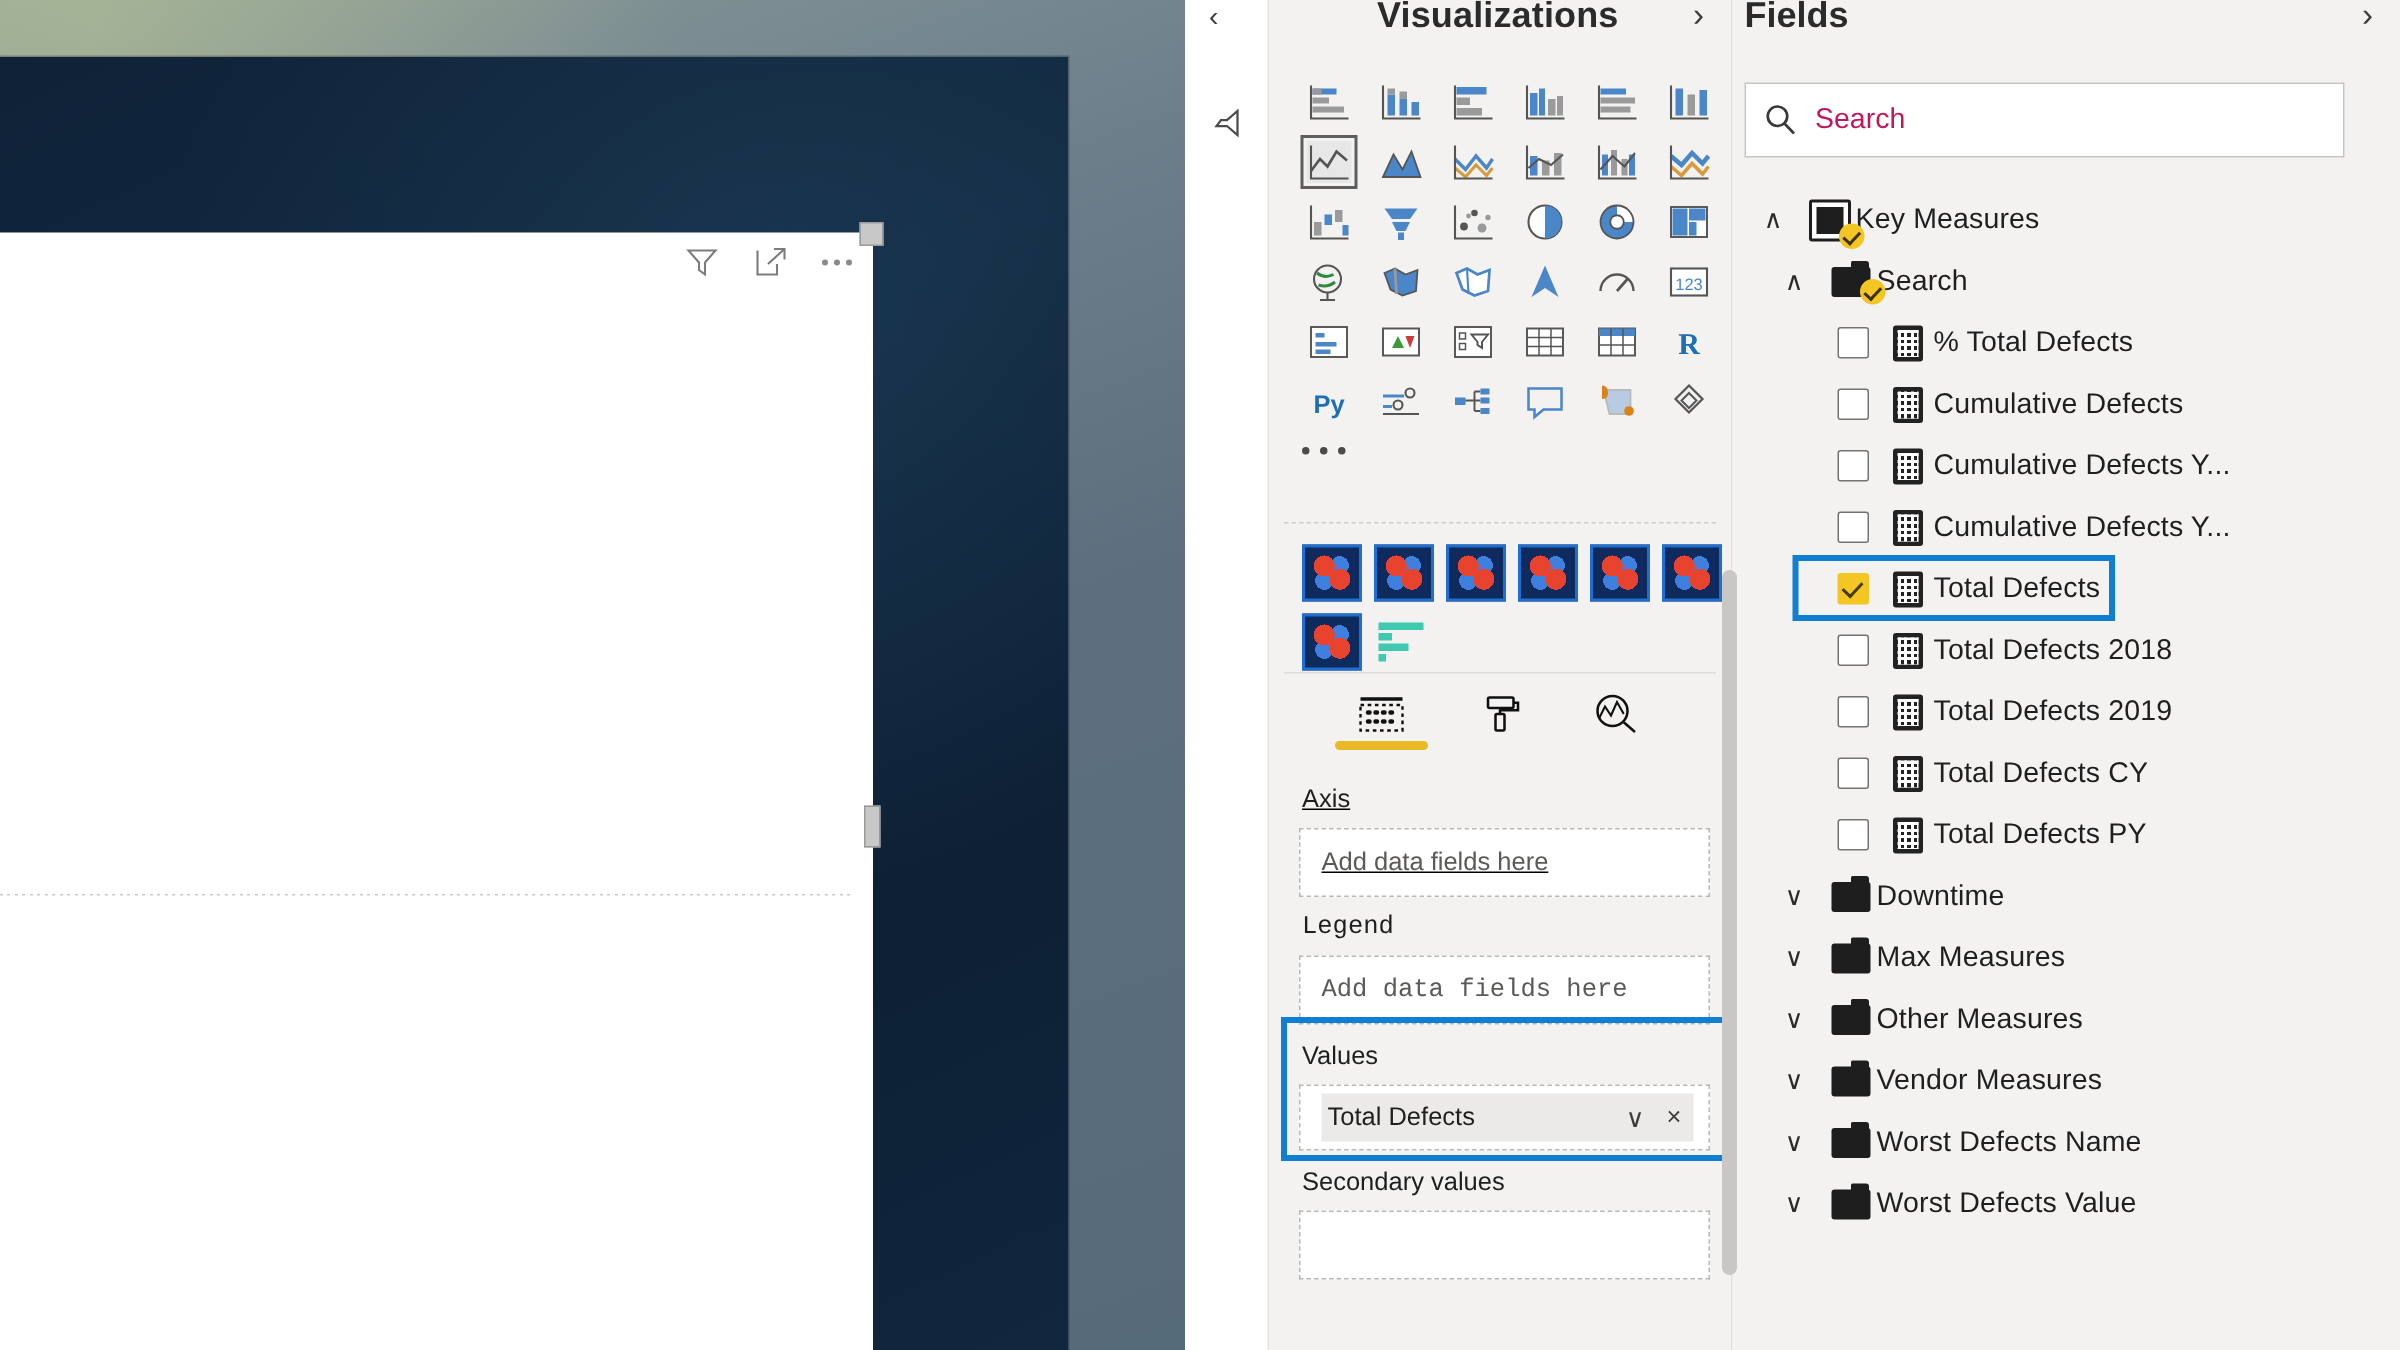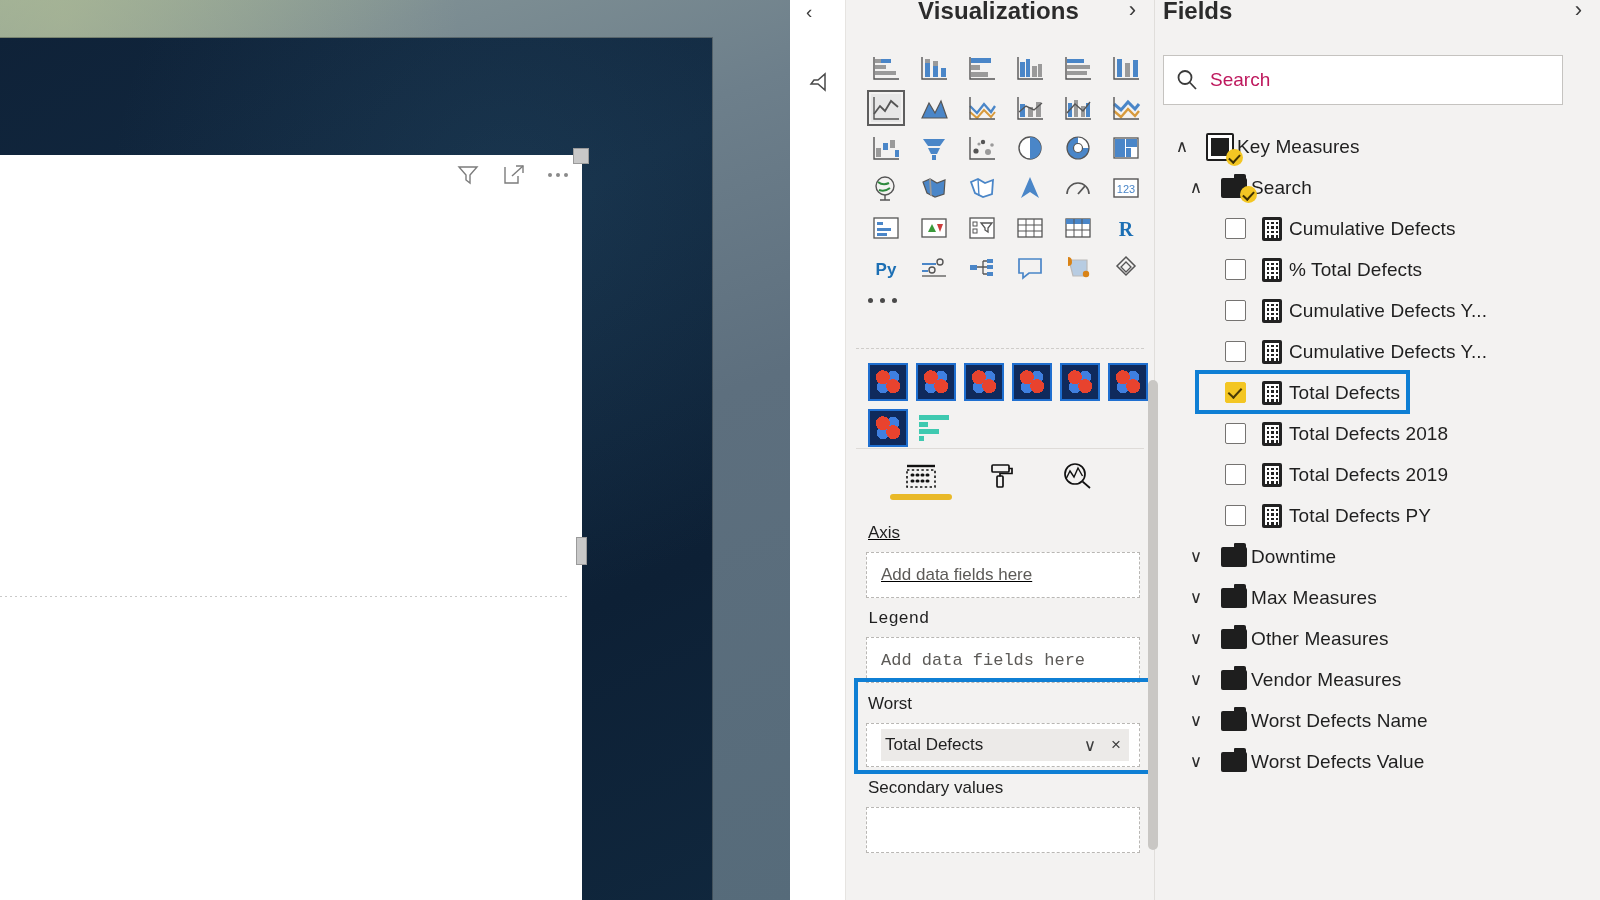--- a/index.html
+++ b/index.html
@@ -720,21 +720,21 @@
       <div class="wells" id="wells">
           <div style="position: relative; text-decoration: underline;">
             <div class="well-label">Axis</div>
             <div class="well-drop">Add data fields here</div>
           </div>
           <div style="position: relative; font-family: Liberation Mono, monospace;">
             <div class="well-label">Legend</div>
             <div class="well-drop">Add data fields here</div>
           </div>
           <div style="position: relative;">
-            <div class="well-label">Worst</div>
+            <div class="well-label">Values</div>
             <div class="well-chip">
               <span class="chip-inner">
                 <span class="chip-name">Total Defects</span>
                 <span class="chip-act">∨</span>
                 <span class="chip-act">×</span>
               </span>
             </div>
           </div>
           <div style="position: relative;">
             <div class="well-label">Secondary values</div>
@@ -778,30 +778,30 @@
             </span>
             <span class="nm">Search</span>
           </div>
           <div class="node lvl-leaf">
             <span class="leaf-chk">
               <span class="chk"></span>
             </span>
             <span class="ico">
               <span class="measure-ico"></span>
             </span>
-            <span class="nm">Cumulative Defects</span>
+            <span class="nm">% Total Defects</span>
           </div>
           <div class="node lvl-leaf">
             <span class="leaf-chk">
               <span class="chk"></span>
             </span>
             <span class="ico">
               <span class="measure-ico"></span>
             </span>
-            <span class="nm">% Total Defects</span>
+            <span class="nm">Cumulative Defects</span>
           </div>
           <div class="node lvl-leaf">
             <span class="leaf-chk">
               <span class="chk"></span>
             </span>
             <span class="ico">
               <span class="measure-ico"></span>
             </span>
             <span class="nm">Cumulative Defects Y...</span>
           </div>
@@ -833,20 +833,29 @@
             <span class="nm">Total Defects 2018</span>
           </div>
           <div class="node lvl-leaf">
             <span class="leaf-chk">
               <span class="chk"></span>
             </span>
             <span class="ico">
               <span class="measure-ico"></span>
             </span>
             <span class="nm">Total Defects 2019</span>
+          </div>
+          <div class="node lvl-leaf">
+            <span class="leaf-chk">
+              <span class="chk"></span>
+            </span>
+            <span class="ico">
+              <span class="measure-ico"></span>
+            </span>
+            <span class="nm">Total Defects CY</span>
           </div>
           <div class="node lvl-leaf">
             <span class="leaf-chk">
               <span class="chk"></span>
             </span>
             <span class="ico">
               <span class="measure-ico"></span>
             </span>
             <span class="nm">Total Defects PY</span>
           </div>

